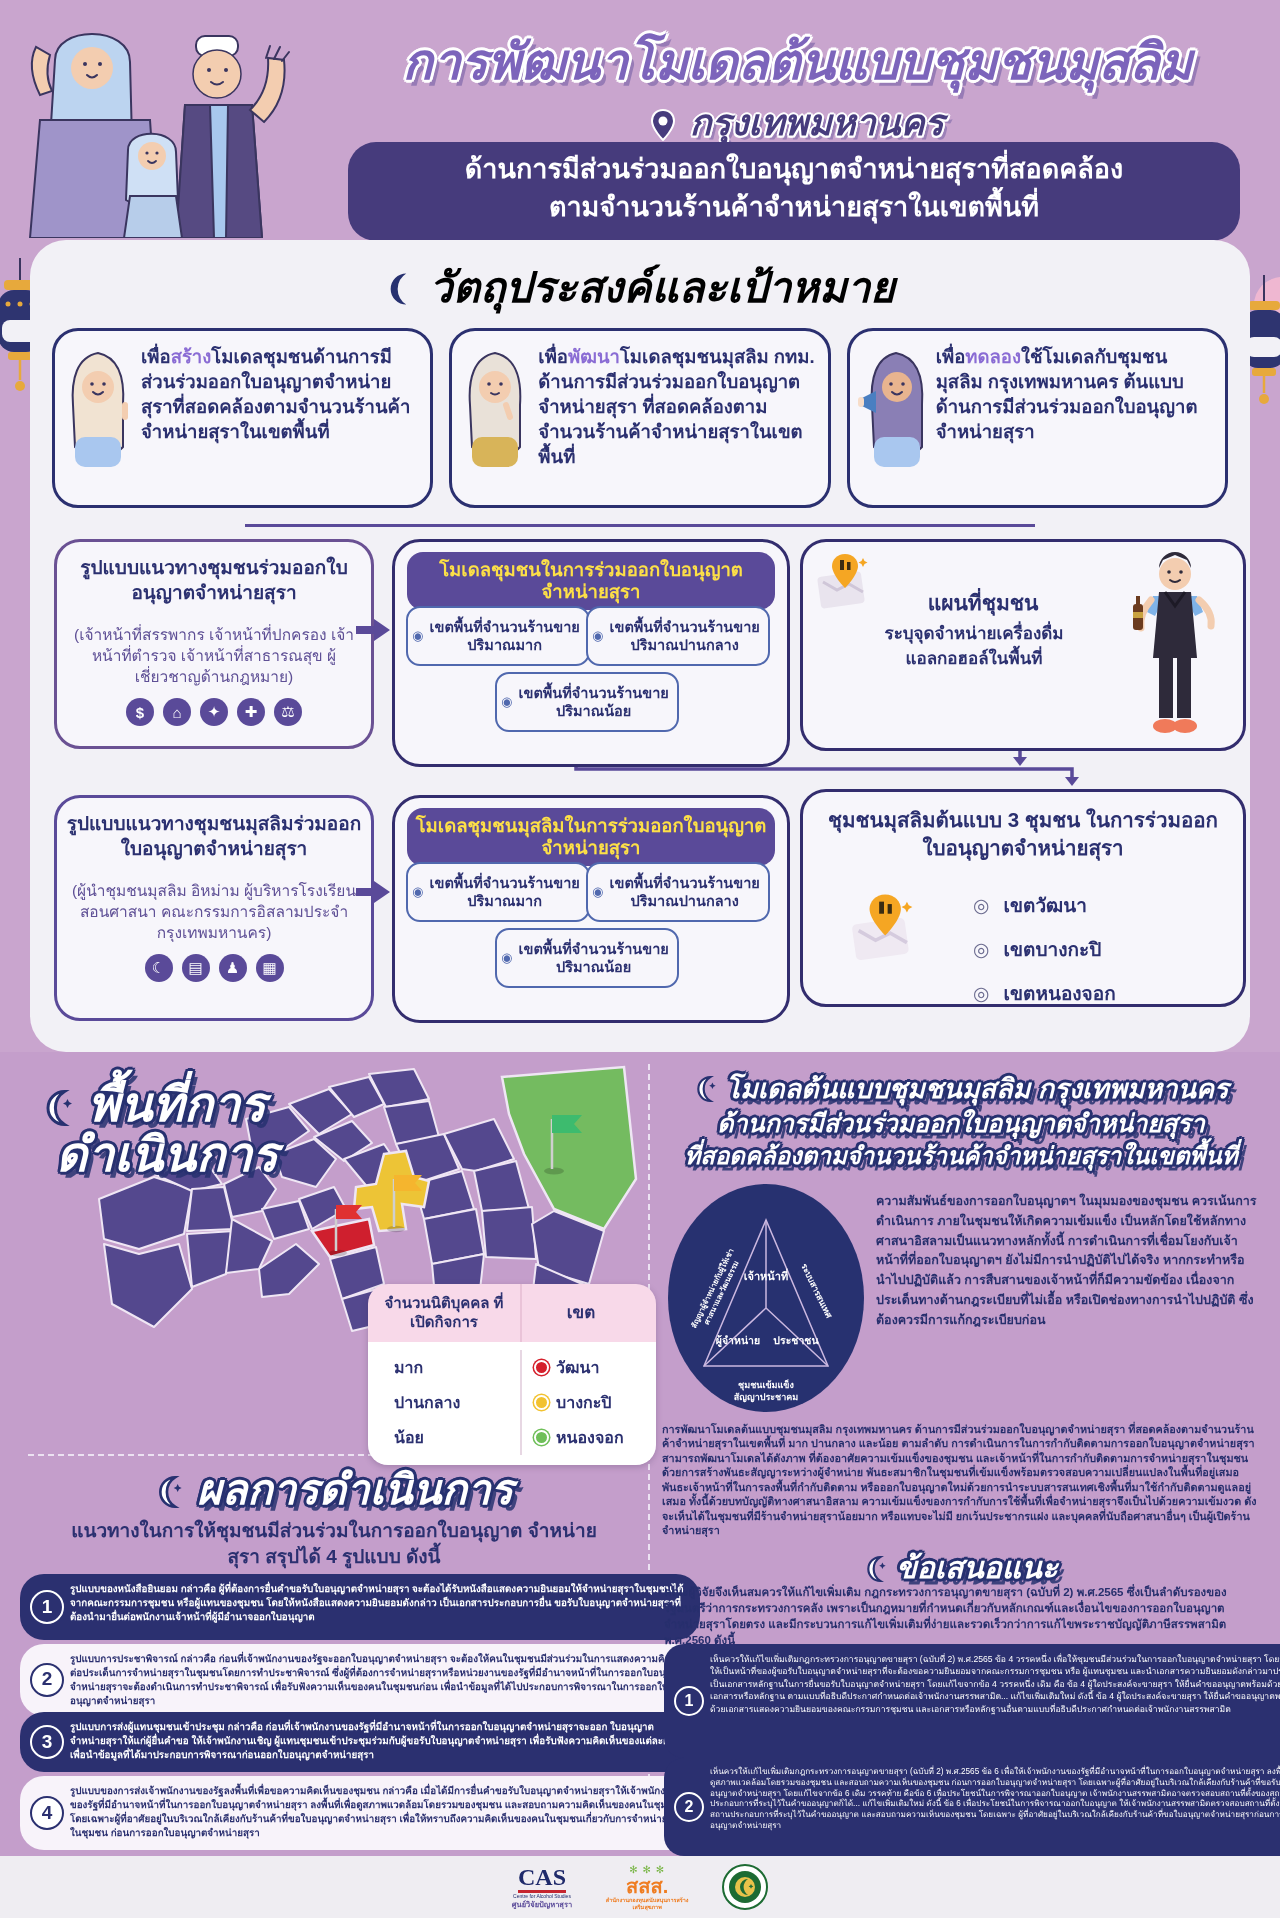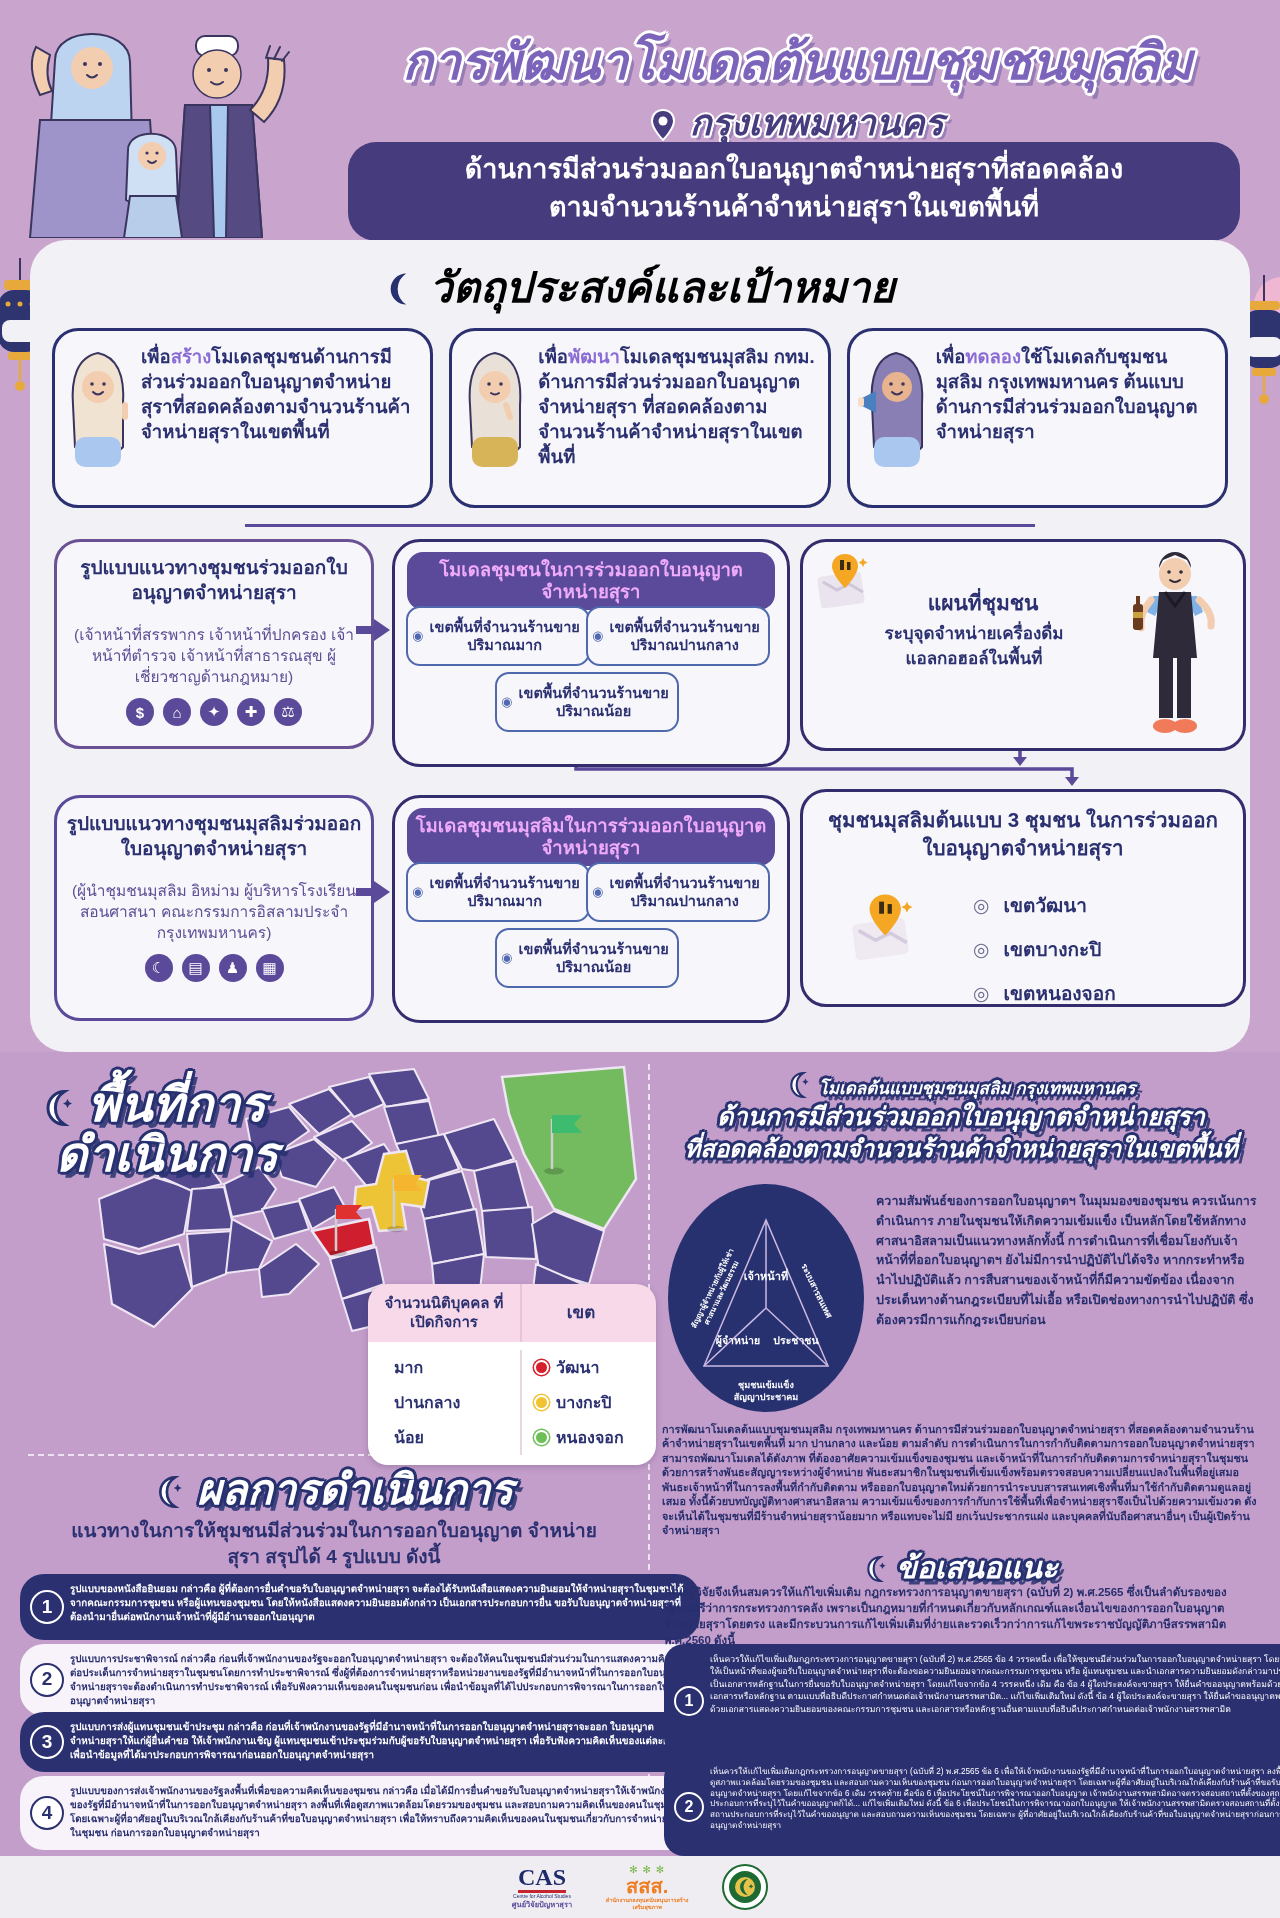--- a/index.html
+++ b/index.html
@@ -30,21 +30,21 @@
   .divider{width:790px;margin:16px auto 6px auto;border:0;border-top:3.5px solid #5a4a99;}
   .flow{position:relative;height:486px;margin-top:6px;}
   .fbox{position:absolute;border-radius:26px;background:#f7f6fb;text-align:center;}
   .lbox{border:3px solid #6a5193;width:298px;left:24px;padding:14px 8px 8px 8px;}
   .lbox .t1{font-size:19px;font-weight:800;color:#2b3070;line-height:1.3;}
   .lbox .t2{font-size:15.5px;font-weight:400;color:#5f5096;line-height:1.35;margin-top:20px;}
   .icrow{display:flex;justify-content:center;gap:9px;margin-top:10px;}
   .ic{width:28px;height:28px;border-radius:50%;background:#5a4a99;color:#fff;font-size:15px;
     display:flex;align-items:center;justify-content:center;font-weight:700;}
   .mbox{border:3px solid #332d6e;width:376px;left:362px;height:206px;padding:8px;border-radius:28px;}
-  .pill{background:#5a4a99;border-radius:16px;color:#f0abfc;font-weight:800;font-size:18.5px;
+  .pill{background:#5a4a99;border-radius:16px;color:#fde047;font-weight:800;font-size:18.5px;
     padding:7px 4px;margin:2px 4px;line-height:1.2;}
   .zone{position:absolute;border:2.5px solid #5068ae;border-radius:14px;width:172px;height:56px;
     display:flex;align-items:center;justify-content:center;font-size:14.5px;font-weight:700;color:#2b3070;
     line-height:1.25;background:#f7f6fb;padding:0 4px;}
   .zb{color:#5068ae;font-size:13px;margin-right:2px;}
   .rbox{border:3px solid #332d6e;width:440px;left:770px;}
   .arrow-ic{position:absolute;left:326px;}
   
   .bottom{left:0;top:1052px;width:1280px;height:804px;background:#c49ecb;}
   .vdash{position:absolute;left:648px;top:12px;height:786px;border-left:2.5px dashed #ece2f2;}
@@ -451,21 +451,21 @@
   <div class="results-item ri-dark" style="top:660px;min-height:44px;">
     <span class="badge b-dark">3</span>
     <span>รูปแบบการส่งผู้แทนชุมชนเข้าประชุม กล่าวคือ ก่อนที่เจ้าพนักงานของรัฐที่มีอำนาจหน้าที่ในการออกใบอนุญาตจำหน่ายสุราจะออก ใบอนุญาตจำหน่ายสุราให้แก่ผู้ยื่นคำขอ ให้เจ้าพนักงานเชิญ ผู้แทนชุมชนเข้าประชุมร่วมกับผู้ขอรับใบอนุญาตจำหน่ายสุรา เพื่อรับฟังความคิดเห็นของแต่ละฝ่าย เพื่อนำข้อมูลที่ได้มาประกอบการพิจารณาก่อนออกใบอนุญาตจำหน่ายสุรา</span>
   </div>
   <div class="results-item ri-light" style="top:724px;min-height:58px;">
     <span class="badge b-light">4</span>
     <span>รูปแบบของการส่งเจ้าพนักงานของรัฐลงพื้นที่เพื่อขอความคิดเห็นของชุมชน กล่าวคือ เมื่อได้มีการยื่นคำขอรับใบอนุญาตจำหน่ายสุราให้เจ้าพนักงานของรัฐที่มีอำนาจหน้าที่ในการออกใบอนุญาตจำหน่ายสุรา ลงพื้นที่เพื่อดูสภาพแวดล้อมโดยรวมของชุมชน และสอบถามความคิดเห็นของคนในชุมชน โดยเฉพาะผู้ที่อาศัยอยู่ในบริเวณใกล้เคียงกับร้านค้าที่ขอใบอนุญาตจำหน่ายสุรา เพื่อให้ทราบถึงความคิดเห็นของคนในชุมชนเกี่ยวกับการจำหน่ายสุราในชุมชน ก่อนการออกใบอนุญาตจำหน่ายสุรา</span>
   </div>
 
   <div class="abs" style="left:656px;top:20px;width:610px;text-align:center;line-height:1.3;">
-    <div class="bubble" style="font-size:17px;text-align:center;">
+    <div class="bubble" style="font-size:27px;text-align:center;">
       <svg class="cres" width="26" height="26" viewBox="0 0 24 24" style="vertical-align:-4px;margin-right:6px;">
         <path d="M15,1 A11,11 0 1,0 15,23 A13,13 0 0,1 15,1 Z" fill="#fff" stroke="#273170" stroke-width="2"></path>
         <path d="M17,6 l1,2 2,1 -2,1 -1,2 -1,-2 -2,-1 2,-1 z" fill="#273170"></path>
       </svg><span>โมเดลต้นแบบชุมชนมุสลิม กรุงเทพมหานคร</span>
     </div>
     <div class="bubble" style="font-size:25px;">ด้านการมีส่วนร่วมออกใบอนุญาตจำหน่ายสุรา</div>
     <div class="bubble" style="font-size:24px;">ที่สอดคล้องตามจำนวนร้านค้าจำหน่ายสุราในเขตพื้นที่</div>
   </div>
 
   <svg class="abs" style="left:664px;top:128px;" width="204" height="236" viewBox="0 0 204 236">

